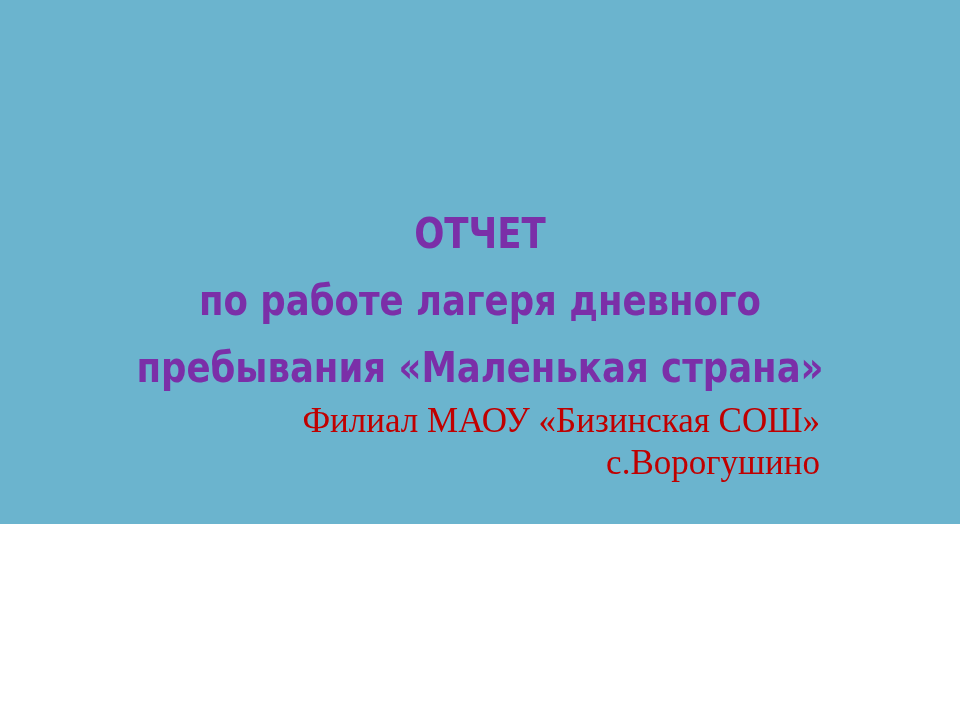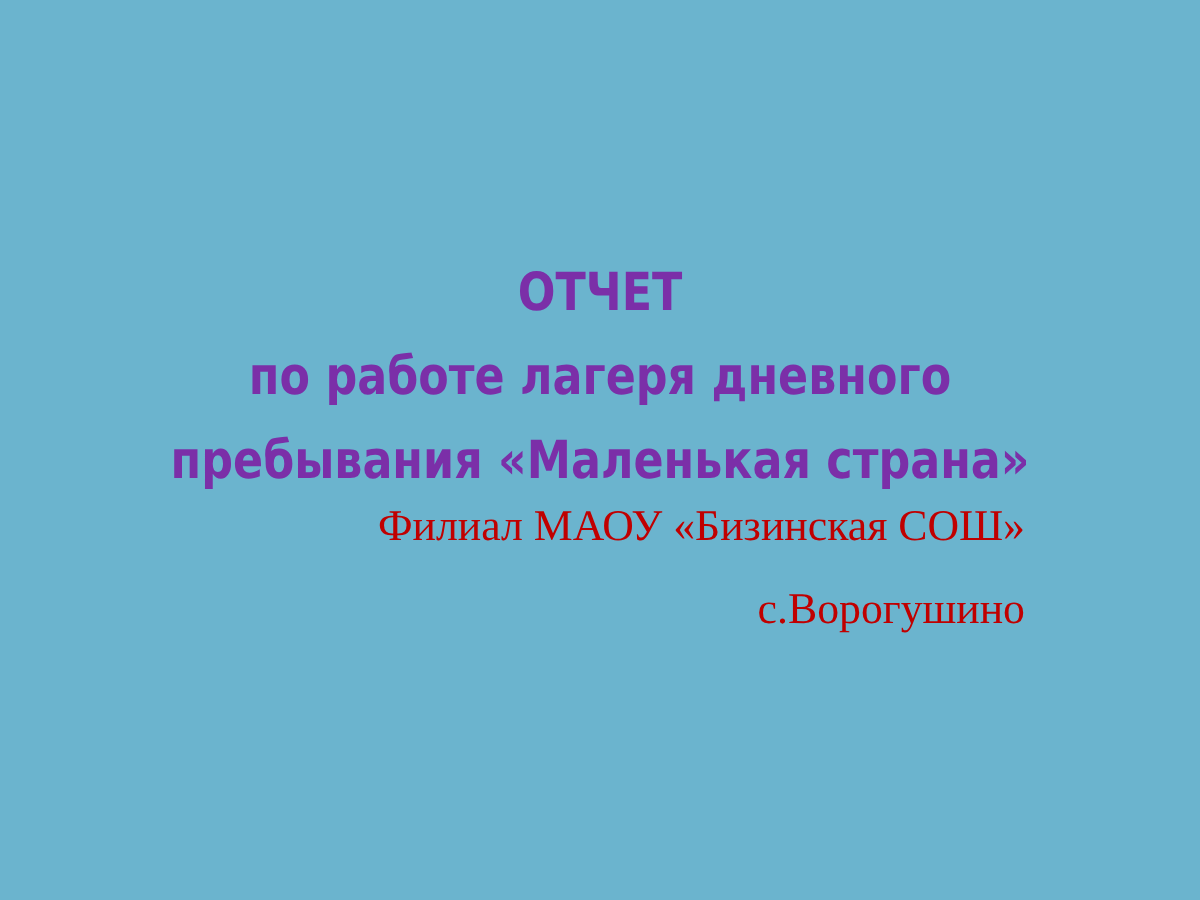--- a/index.html
+++ b/index.html
@@ -10,21 +10,21 @@
   body {
     width: 960px;
     height: 720px;
     overflow: hidden;
     font-family: "Liberation Sans", sans-serif;
   }
 
   #slide {
     position: relative;
     width: 960px;
-    height: 720px;
+    height: 524px;
     background: #6bb4ce;
     box-sizing: border-box;
     overflow: hidden;
     padding-left: 48px;
   }
 
   
   #title-block {
     position: absolute;
     left: 40px;
@@ -55,21 +55,21 @@
   }
   .subtitle-line {
     display: block;
     color: #c00000;
     font-family: "Liberation Serif", "DejaVu Serif", serif;
     font-size: 35px;
     line-height: 34px;
     white-space: nowrap;
   }
   .subtitle-line.spaced-before {
-    margin-top: 32px;
+    margin-top: 8px;
   }
 </style>
 </head>
 <body>
 
 <div id="slide" style="background: rgb(107, 180, 206);">
 
   <div id="title-block">
     <span class="title-line" style="color: rgb(123, 47, 168);">ОТЧЕТ</span>
     <span class="title-line" style="color: rgb(123, 47, 168);">по работе лагеря дневного</span>

